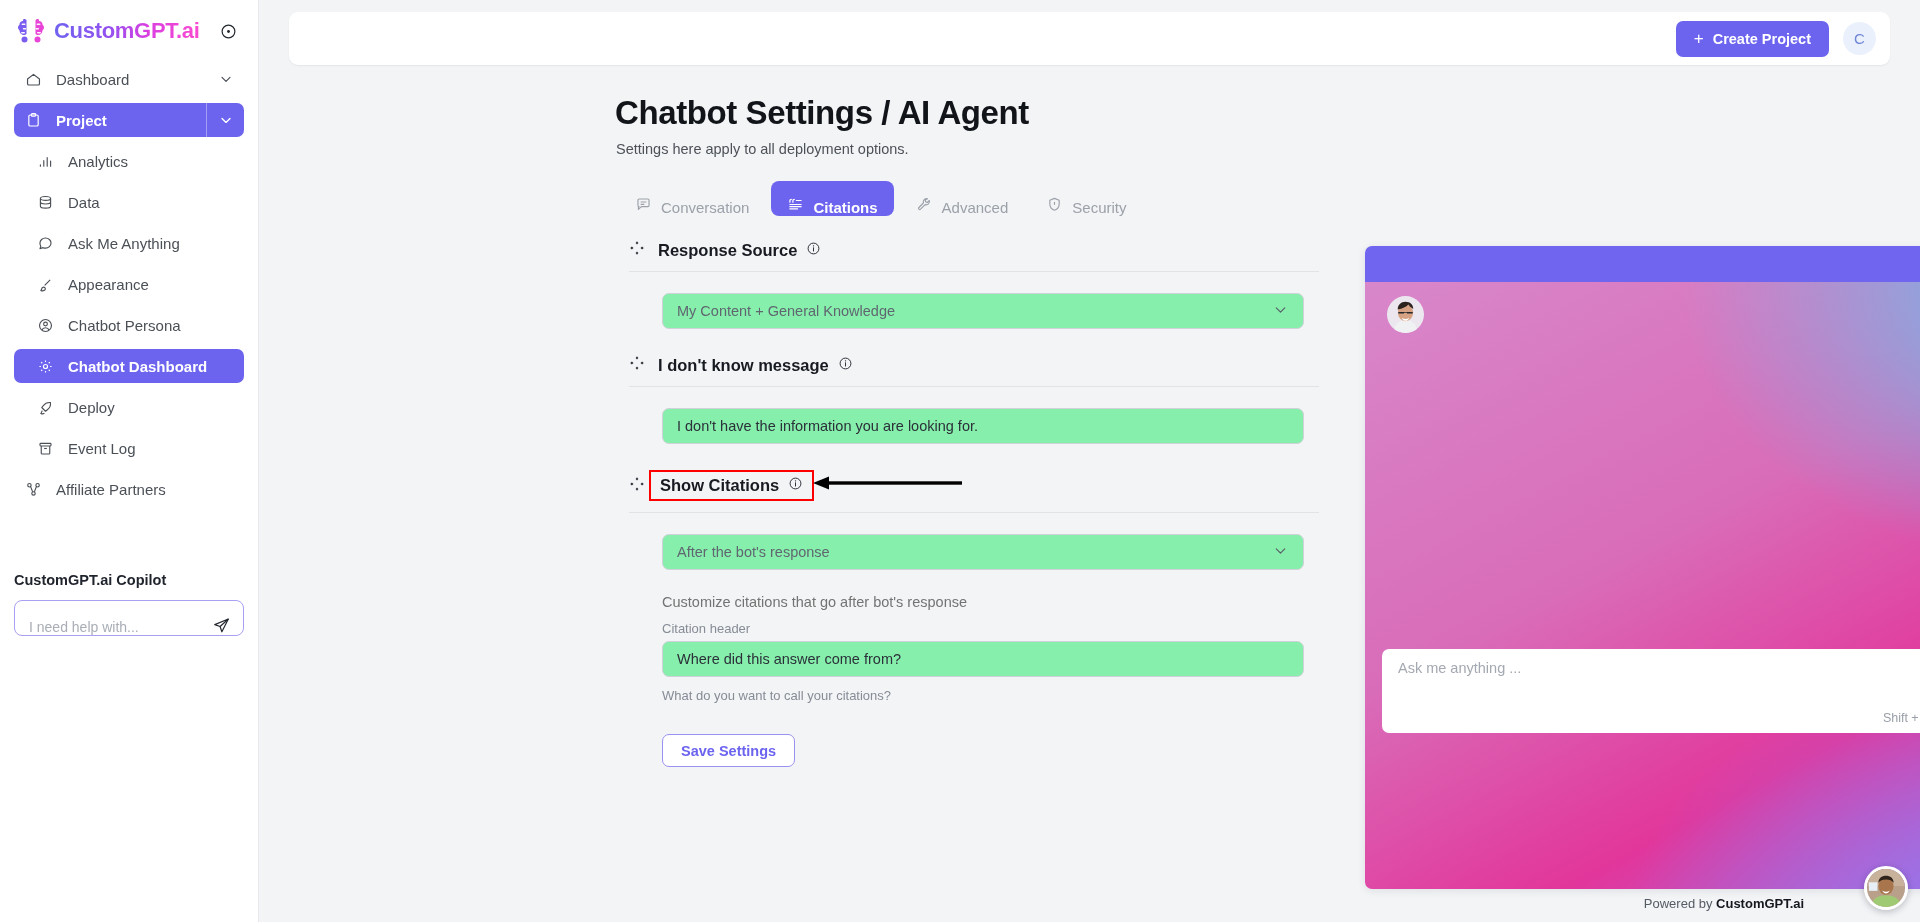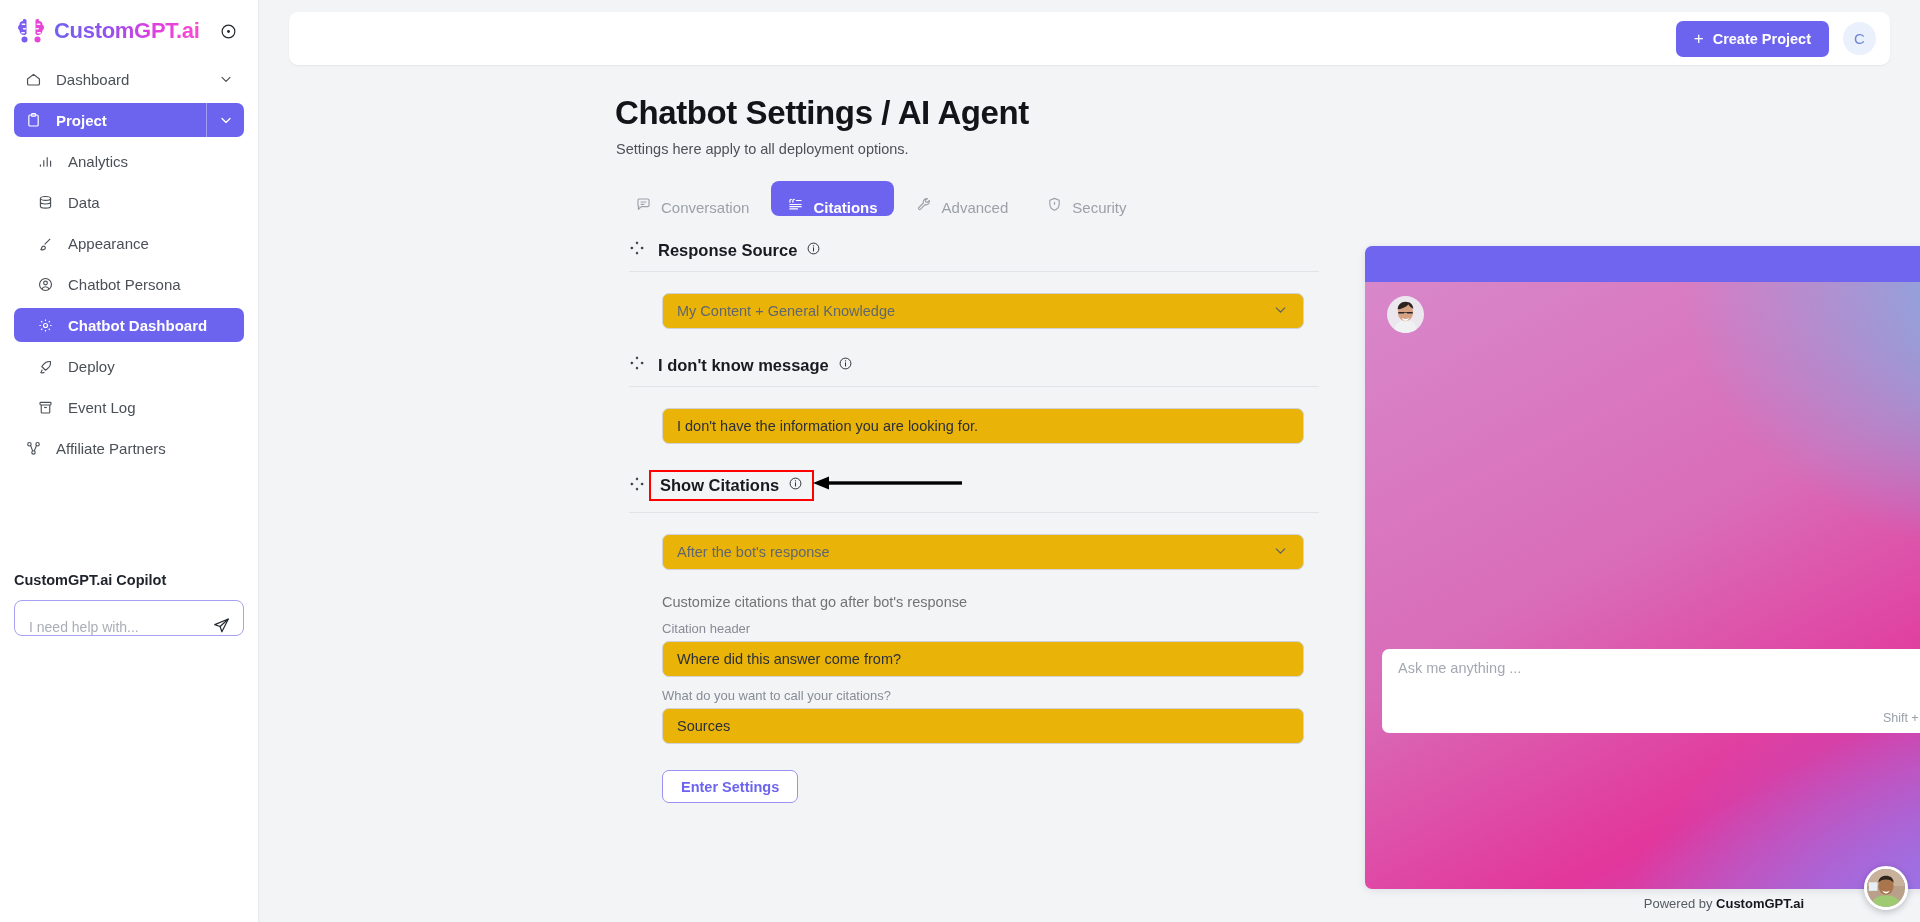--- a/index.html
+++ b/index.html
@@ -131,21 +131,21 @@
   }
   .sec-label.boxed {
     border: 2.4px solid #ff0000; padding: 4px 9px; margin-left: -9px;
   }
   .arrow-annot { position: absolute; left: 178px; top: 3px; }
   .gap-a { height: 21px; }
   .gap-b { height: 26px; }
 
   .select-box, .text-input {
     width: 642px; height: 36px; margin-left: 33px;
-    border: 1px solid #cfd2d8; border-radius: 7px; background: #eab308;
+    border: 1px solid #cfd2d8; border-radius: 7px; background: #86efac;
     display: flex; align-items: center; padding: 0 14px;
     font-size: 14.5px; color: #3b4048; font-family: inherit;
   }
   .select-box { color: #606670; justify-content: space-between; cursor: pointer; }
   .text-input { color: #2b3039; }
   .hint-text { margin-left: 33px; font-size: 14.5px; color: #737373; }
   .field-label { margin-left: 33px; font-size: 13px; color: #868c96; }
   .save-btn {
     margin-left: 33px; margin-top: 26px;
     height: 33px; padding: 0 18px;
@@ -291,20 +291,28 @@
         <span class="ico">
           <svg viewBox="0 0 20 20" width="17" height="17" fill="none" stroke="#4b5057" stroke-width="1.35">
             <ellipse cx="10" cy="5.2" rx="6" ry="2.3"></ellipse>
               <path d="M4 5.2v4.3c0 1.3 2.7 2.3 6 2.3s6-1 6-2.3V5.2"></path>
               <path d="M4 9.8v4.5c0 1.3 2.7 2.3 6 2.3s6-1 6-2.3V9.8"></path>
           </svg>
         </span>
         <span class="lbl">Data</span>
       </div>
 
+      <div class="nav-item sub">
+        <span class="ico">
+          <svg viewBox="0 0 20 20" width="17" height="17" fill="none" stroke="#4b5057" stroke-width="1.35" stroke-linejoin="round">
+            <path d="M16.5 9.5c0 3.3-2.9 6-6.5 6-1 0-2-.2-2.8-.6L3.5 16l1-2.8A5.7 5.7 0 0 1 3.5 9.5c0-3.3 2.9-6 6.5-6s6.5 2.7 6.5 6z"></path>
+          </svg>
+        </span>
+        <span class="lbl">Ask Me Anything</span>
+      </div>
 
       <div class="nav-item sub">
         <span class="ico">
           <svg viewBox="0 0 20 20" width="17" height="17" fill="none" stroke="#4b5057" stroke-width="1.35" stroke-linejoin="round">
             <path d="M15.5 4.5 9 11M6.3 13.7c.9-.9 2.2-.9 3 0 .9.9.5 2.6-.6 3.2-1.2.7-3.3.6-4.2.1.9-.4 1-2.4 1.8-3.3z"></path>
           </svg>
         </span>
         <span class="lbl">Appearance</span>
       </div>
 
@@ -529,23 +537,22 @@
       <div class="hint-text">Customize citations that go after bot's response</div>
 
       <div style="height:11px"></div>
       <div class="field-label">Citation header</div>
       <div style="height:5px"></div>
       <div class="text-input">Where did this answer come from?</div>
 
       <div style="height:11px"></div>
       <div class="field-label">What do you want to call your citations?</div>
       <div style="height:5px"></div>
-      <div class="text-input">Sources</div>
-
-      <button class="save-btn">Enter Settings</button>
+
+      <button class="save-btn">Save Settings</button>
     </div>
 
     <div class="chat-panel">
       <div class="chat-head">
         
         
       </div>
 
       <div class="chat-body">
         <div class="bot-avatar">

